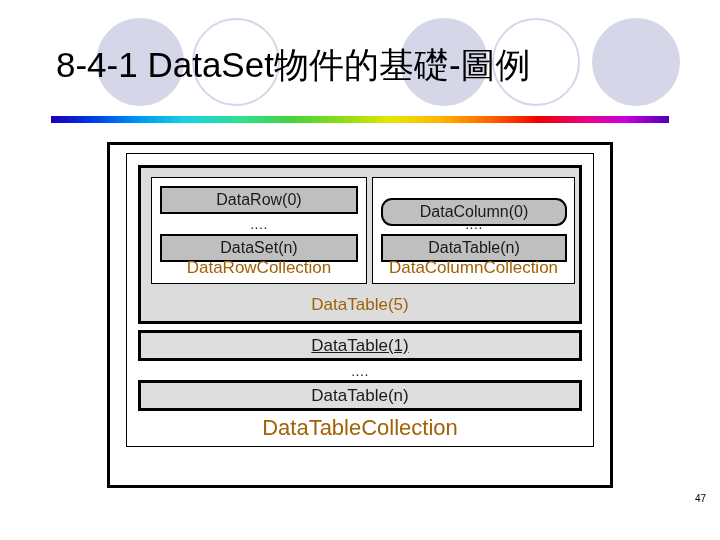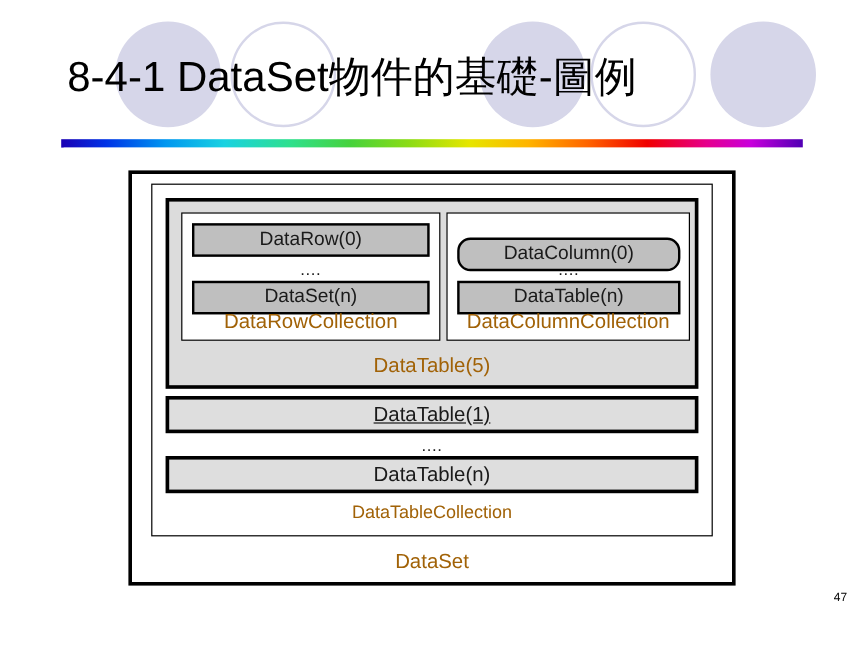--- a/index.html
+++ b/index.html
@@ -119,21 +119,21 @@
     right: 0;
     bottom: 4px;
     font-size: 17px;
   }
 
   #datatablecollection-label {
     position: absolute;
     left: 0;
     right: 0;
     bottom: 5px;
-    font-size: 15px;
+    font-size: 22px;
     text-align: center;
   }
 
   
   #datatable0 {
     position: absolute;
     left: 11px;
     top: 11px;
     width: 444px;
     height: 159px;
@@ -236,21 +236,20 @@
   <div class="deco-circle filled" style="left:592px; top:18px; width:88px; height:88px;"></div>
 </div>
 
 <div id="page-title">8-4-1 DataSet物件的基礎-圖例</div>
 
 <div id="title-bar-rainbow"></div>
 <div id="title-bar-rainbow-shadow"></div>
 
 <div id="diagram-outer">
 
-  <div id="dataset-label" class="box-label">DataSet</div>
 
   <div id="dataset-inner">
 
     <div id="datatablecollection-label" class="box-label">DataTableCollection</div>
 
     <div id="datatable0">
 
       <div id="datatable0-label" class="box-label">DataTable(5)</div>
 
       <div id="datarowcollection" class="collection-box">

